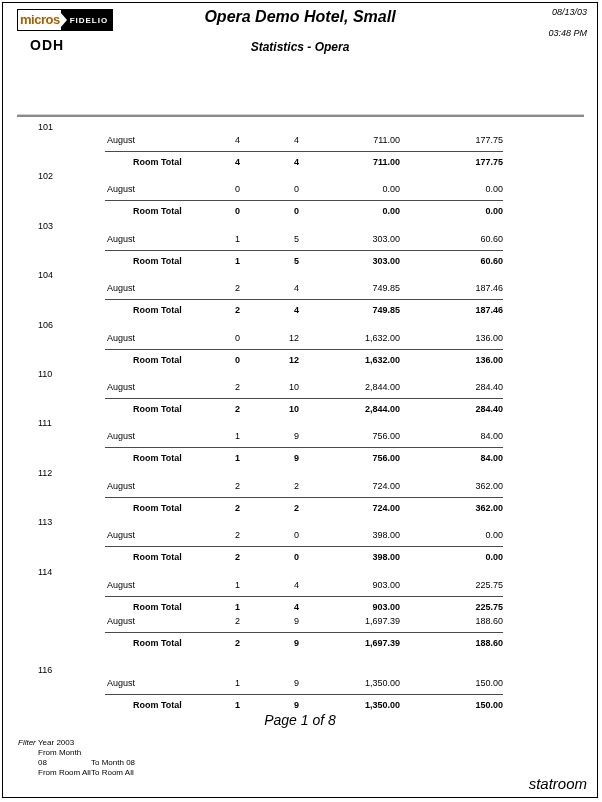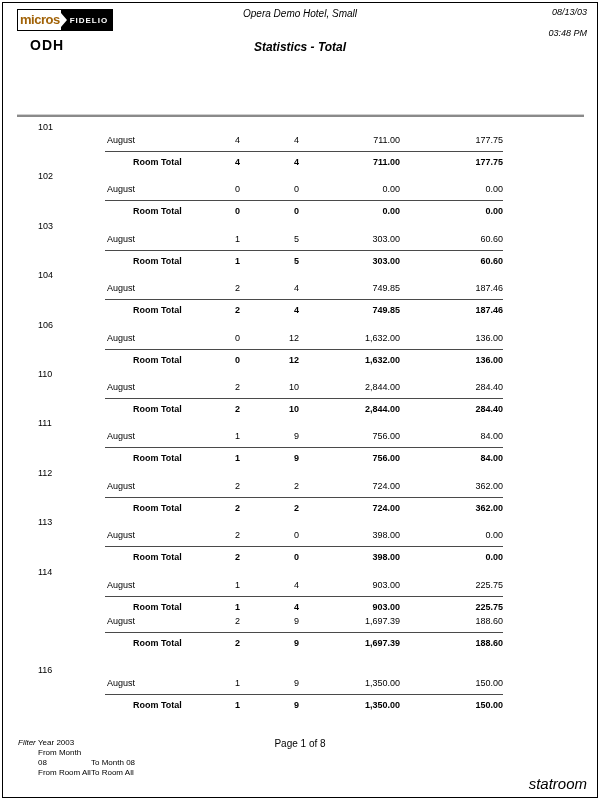--- a/index.html
+++ b/index.html
@@ -5,21 +5,21 @@
   html,body{margin:0;padding:0;background:#fff;}
   body{width:602px;height:802px;position:relative;font-family:"Liberation Sans",sans-serif;color:#000;}
   .page{position:absolute;left:2px;top:2px;width:594px;height:794px;border:1px solid #000;background:#fff;overflow:hidden;}
 
   
   .logo{position:absolute;left:14px;top:6px;display:flex;border:1px solid #000;height:20px;}
   .logo-left{background:#fff;color:#a16207;font-weight:bold;font-size:13px;line-height:20px;padding:0 1px 0 2px;letter-spacing:-0.5px;}
   .logo-right{position:relative;background:#000;color:#fff;display:flex;align-items:center;font-weight:bold;font-size:8px;letter-spacing:1px;padding:0 4px 0 9px;}
   .logo-chevron{position:absolute;left:0;top:50%;transform:translateY(-50%);width:0;height:0;border-left:6px solid #fff;border-top:7px solid transparent;border-bottom:7px solid transparent;}
   .prop-code{position:absolute;left:27px;top:34px;font-size:14px;font-weight:bold;letter-spacing:1px;}
-  .hotel-name{position:absolute;left:0;top:5px;width:100%;text-align:center;font-size:10px;font-style:italic;}
+  .hotel-name{position:absolute;left:0;top:5px;width:100%;text-align:center;font-size:16px;font-style:italic;font-weight:bold;}
   .report-title{position:absolute;left:0;top:37px;width:100%;text-align:center;font-size:12px;font-style:italic;font-weight:bold;}
   .hdr-date{position:absolute;right:10px;top:4px;font-size:9px;font-style:italic;}
   .hdr-time{position:absolute;right:10px;top:25px;font-size:9px;font-style:italic;}
 
   
   .grid{display:grid;grid-template-columns:75px 71px 77px 59px 101px 103px;font-size:9px;}
   .grid span{white-space:nowrap;}
   .c1{padding-left:21px;text-align:left;}
   .c2{padding-left:15px;text-align:left;}
   .c3,.c4,.c5,.c6{text-align:right;}
@@ -31,38 +31,38 @@
   .room-row .room-no{padding-left:21px;}
   .data-row{height:17px;align-items:start;padding-top:1px;box-sizing:border-box;}
   .sep{margin-left:88px;width:398px;height:1px;background:#4a4a4a;}
   .total-row{padding-top:5px;font-weight:bold;}
   .total-row .c2{padding-left:41px;}
 
   
   .footer-filter-label{position:absolute;left:15px;top:735px;font-size:8px;font-style:italic;}
   .footer-filter{position:absolute;left:35px;top:735px;font-size:8px;line-height:10px;}
   .f-a{display:inline-block;width:53px;}
-  .footer-page{position:absolute;left:0;top:735px;width:100%;text-align:center;font-size:10px;}
+  .footer-page{position:absolute;left:0;top:709px;width:100%;text-align:center;font-size:14px;font-style:italic;}
   .footer-code{position:absolute;right:10px;top:772px;font-size:15px;font-style:italic;}
 </style>
 </head>
 <body>
 
 <div class="page">
 
   <div class="logo">
     <span class="logo-left">micros</span>
     <span class="logo-right">
       <span class="logo-chevron"></span>
       <span>FIDELIO</span>
     </span>
   </div>
   <div class="prop-code">ODH</div>
   <div class="hotel-name">Opera Demo Hotel, Small</div>
-  <div class="report-title">Statistics - Total</div>
+  <div class="report-title">Statistics - Opera</div>
   <div class="hdr-date">08/13/03</div>
   <div class="hdr-time">03:48 PM</div>
 
   <div class="thick-rule"></div>
 
   <div class="table-body">
   <div class="group">
     <div class="room-row">
       <span class="room-no">101</span>
     </div>

